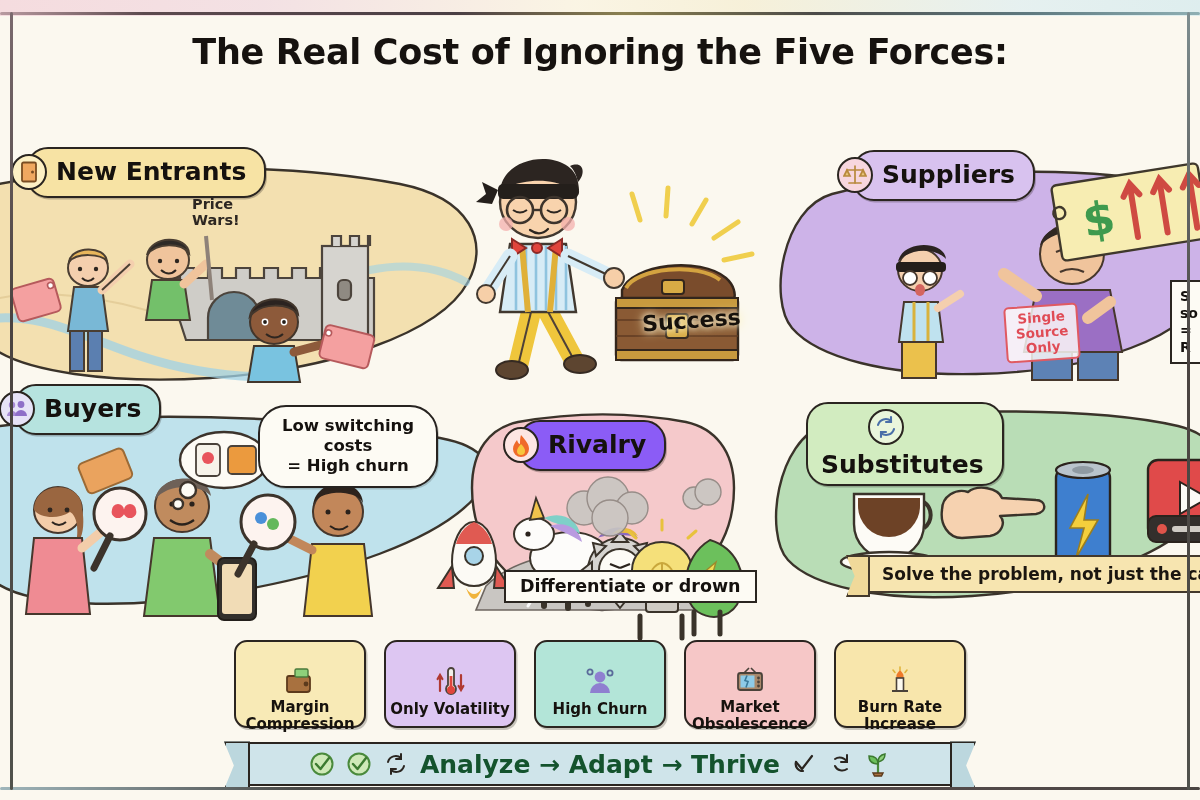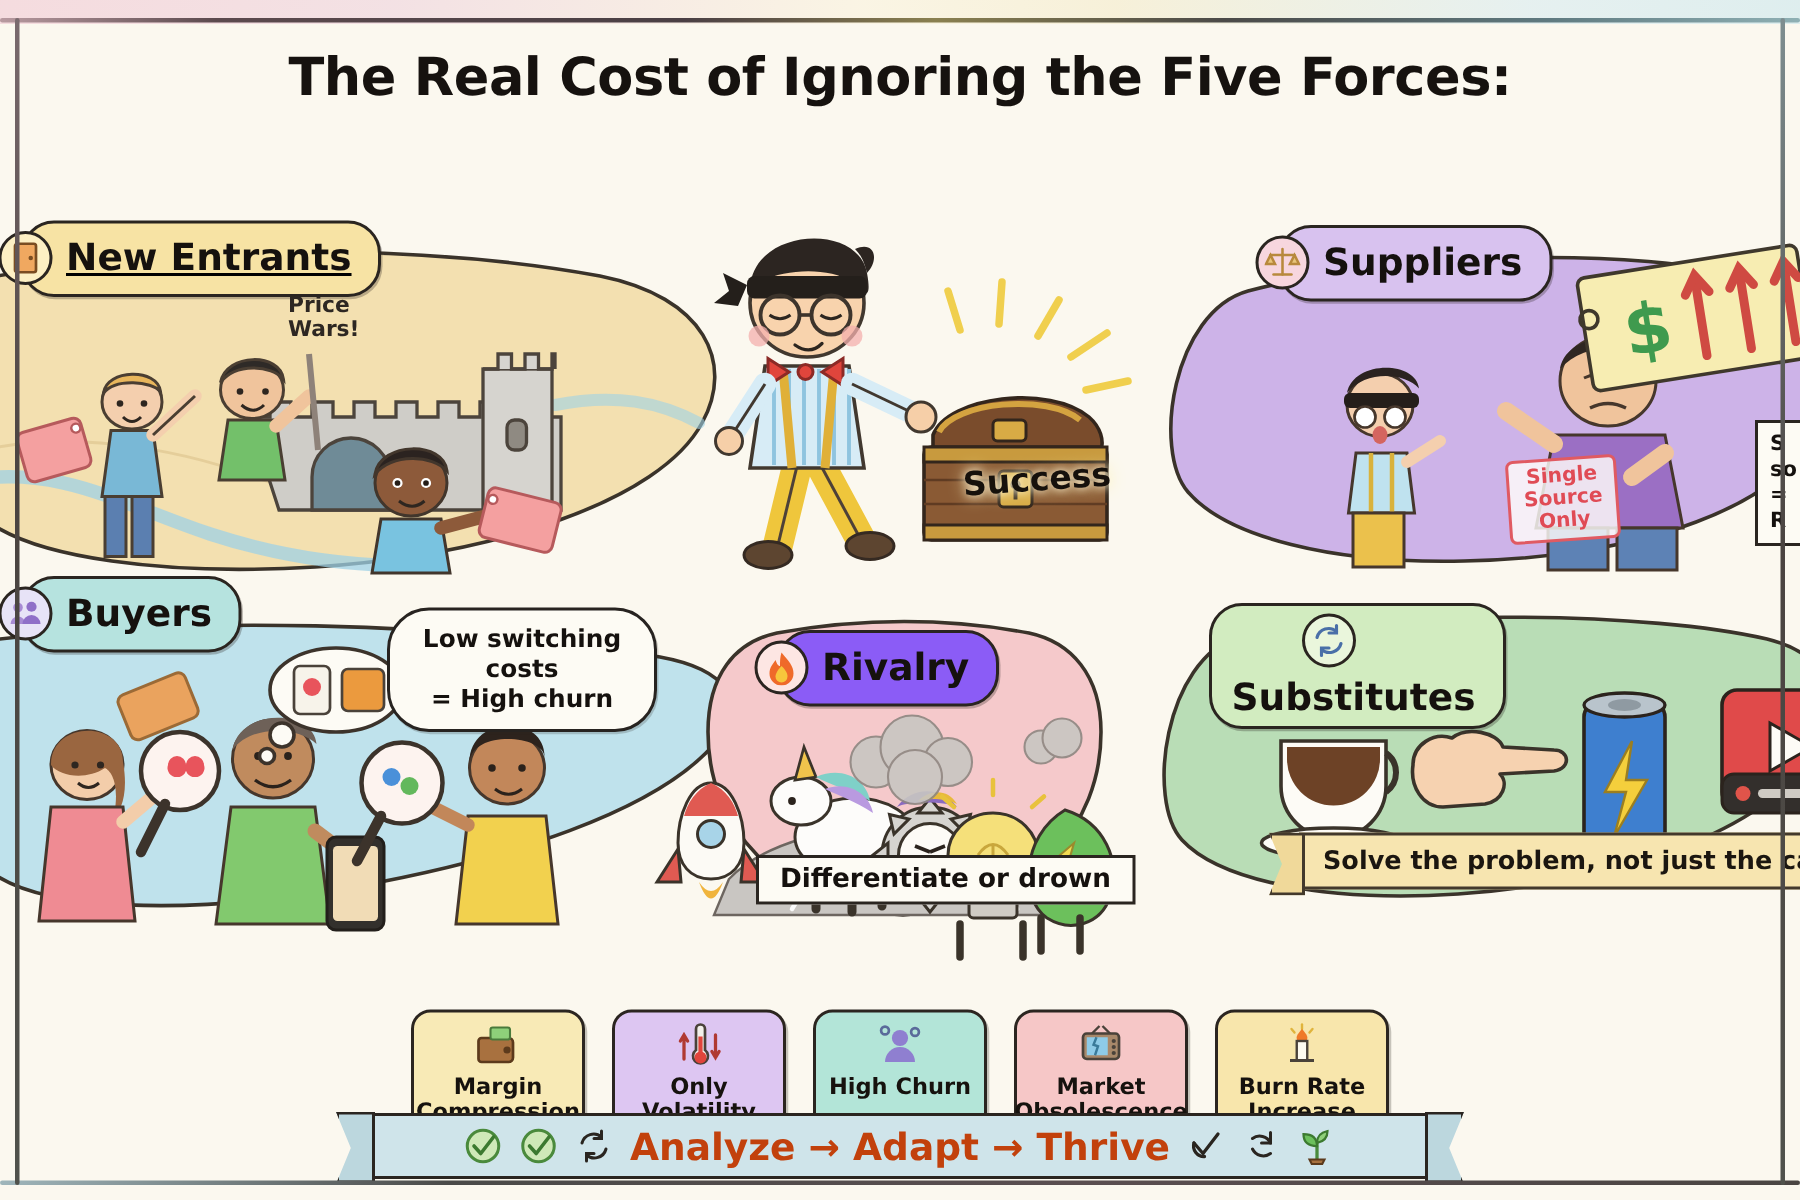--- a/index.html
+++ b/index.html
@@ -207,28 +207,27 @@
   }
 
   
   .cards-row {
     position: absolute;
     left: 0; top: 640px; width: 1200px;
     display: flex; justify-content: center; gap: 18px;
     z-index: 30;
   }
   .card {
-    width: 116px; height: 88px;
+    width: 132px; height: 88px;
     border: 2.6px solid #2b2520;
     border-radius: 13px;
     display: flex; flex-direction: column;
     align-items: center; justify-content: flex-start;
-    padding-top: 6px;
+    padding-top: 24px;
     box-shadow: 1.5px 2px 0 rgba(40,34,28,.25);
-    margin-top: 33px;
   }
   .card-icon { height: 32px; display:flex; align-items:center; justify-content:center; }
   .card-icon svg { width: 30px; height: 30px; }
   .card-label {
     margin-top: 3px;
     font-size: 15px; font-weight: 700; color: #16120e;
     text-align: center; line-height: 17px; white-space: pre-line;
   }
 
   
@@ -241,21 +240,21 @@
     display: flex; align-items: center; justify-content: center;
     gap: 11px; z-index: 35;
   }
   .banner::before, .banner::after {
     content:""; position:absolute; top:-2.6px; width:22px; height:44px;
     background:#bcd7de; border:2.6px solid #2a2520;
   }
   .banner::before { left:-22px; clip-path: polygon(0 0,100% 0,100% 100%,0 100%,38% 50%); }
   .banner::after  { right:-22px; clip-path: polygon(0 0,100% 0,62% 50%,100% 100%,0 100%); }
   .banner-text {
-    font-size: 25px; font-weight: 700; color: #c2410c; white-space: nowrap;
+    font-size: 25px; font-weight: 700; color: #14532d; white-space: nowrap;
   }
   .banner-icon { display:flex; align-items:center; }
   .banner-icon svg { width: 26px; height: 26px; }
 </style>
 </head>
 <body>
 
 <div id="canvas">
 
   <div class="frame-wash-top"></div>
@@ -618,21 +617,21 @@
         <rect x="0" y="92" width="122" height="10" fill="#c89a3e" stroke="#33261c" stroke-width="2"></rect>
         <rect x="50" y="56" width="22" height="24" rx="3" fill="#d8ab45" stroke="#33261c" stroke-width="2"></rect>
         <circle cx="61" cy="65" r="3.4" fill="#33261c"></circle>
         <path d="M61,68 v7" stroke="#33261c" stroke-width="2.6"></path>
         <rect x="46" y="22" width="22" height="14" rx="3" fill="#d8ab45" stroke="#33261c" stroke-width="2"></rect>
       </g>
     </svg>
     <div class="chest-label" style="left:172px; top:168px;">Success</div>
   </div>
 
-  <div class="pill pill-newentrants" style="left:14px; top:147px;text-decoration:underline;">
+  <div class="pill pill-newentrants" style="left:26px; top:147px;">
     <span class="pill-icon">
       <svg viewBox="0 0 24 24">
         <rect x="5" y="2.5" width="14" height="19" rx="1.5" fill="#f0a860" stroke="#7a4d22" stroke-width="1.8"></rect>
         <circle cx="15.5" cy="12" r="1.5" fill="#7a4d22"></circle>
       </svg>
     </span>
     <span class="pill-label">New Entrants</span>
   </div>
 
   <div class="pill pill-suppliers" style="left:852px; top:150px;">

